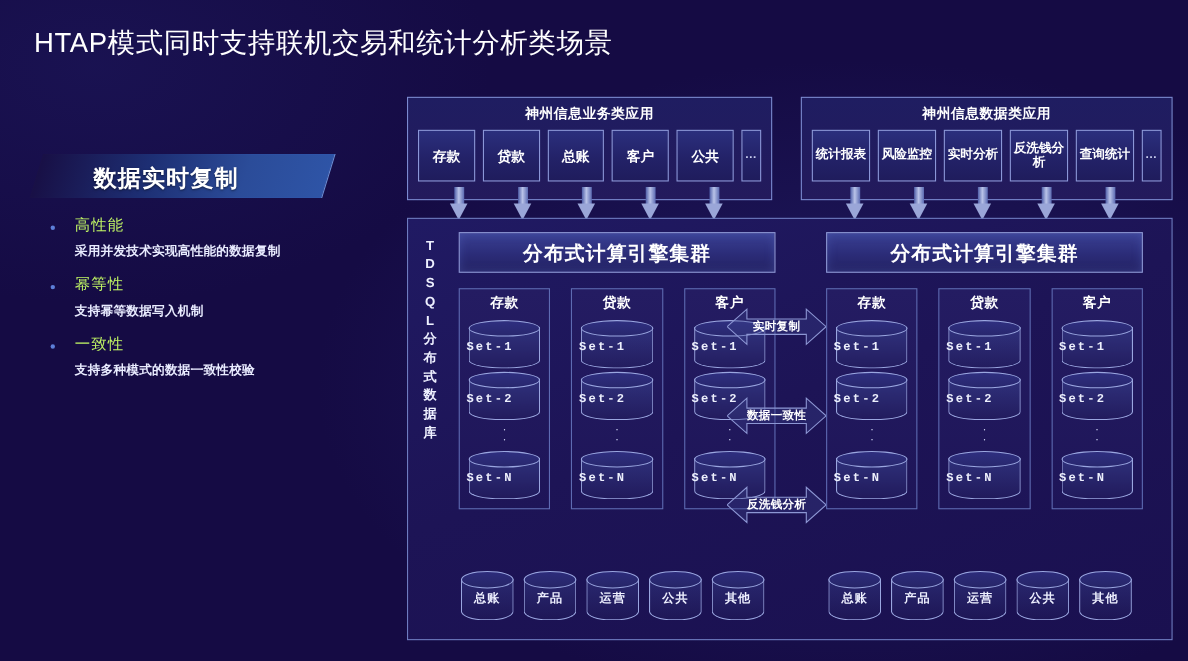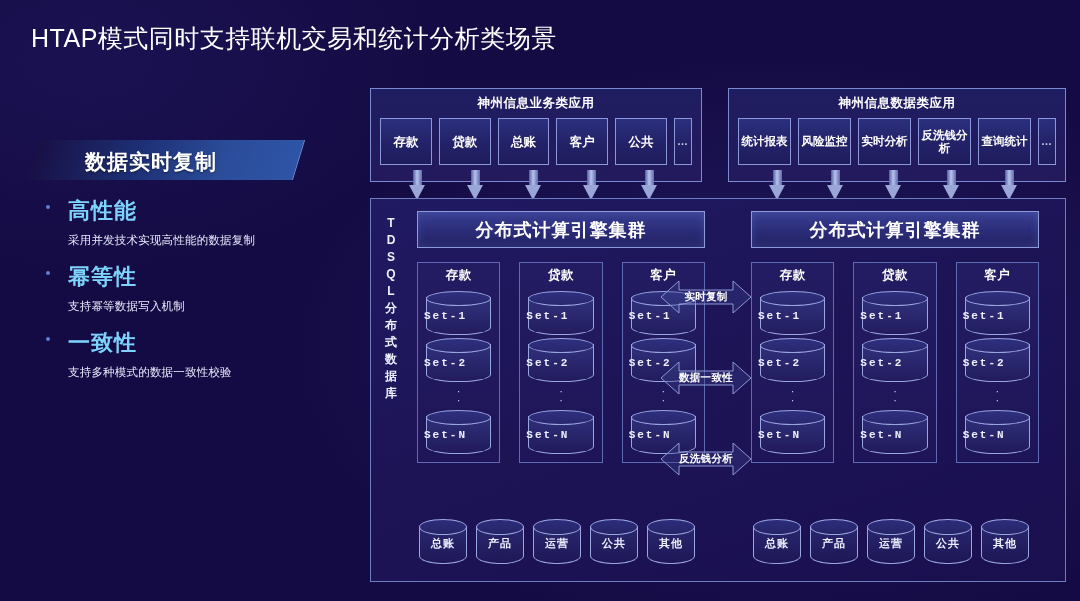--- a/index.html
+++ b/index.html
@@ -42,24 +42,24 @@
     position:absolute;left:52px;top:8px;
     font-size:21px;font-weight:bold;color:#fff;letter-spacing:1px;
     text-shadow:0 1px 2px rgba(0,0,0,.5);
   }
   .feature{position:relative;margin-left:46px;margin-top:14px;}
   .feature .bullet{
     position:absolute;left:0;top:9px;width:4px;height:4px;border-radius:50%;
     background:#5d7fd8;
   }
   .feature .f-title{
-    margin-left:22px;font-size:22px;font-weight:bold;color:#7dd3fc;letter-spacing:1px;
+    margin-left:22px;font-size:14px;font-weight:normal;color:#bef264;letter-spacing:1px;
   }
   .feature .f-desc{
-    margin-left:22px;margin-top:7px;font-size:11.5px;color:#e9ecff;font-weight:normal;letter-spacing:.2px;
+    margin-left:22px;margin-top:7px;font-size:11.5px;color:#e9ecff;font-weight:bold;letter-spacing:.2px;
   }
 
   
   .diagram{position:absolute;left:370px;top:88px;width:696px;height:500px;}
 
   .app-box{
     position:absolute;box-sizing:border-box;
     border:1px solid #7b8ad0;
     background:linear-gradient(180deg,#1f1d61 0%,#231a5c 100%);
     padding-top:6px;

